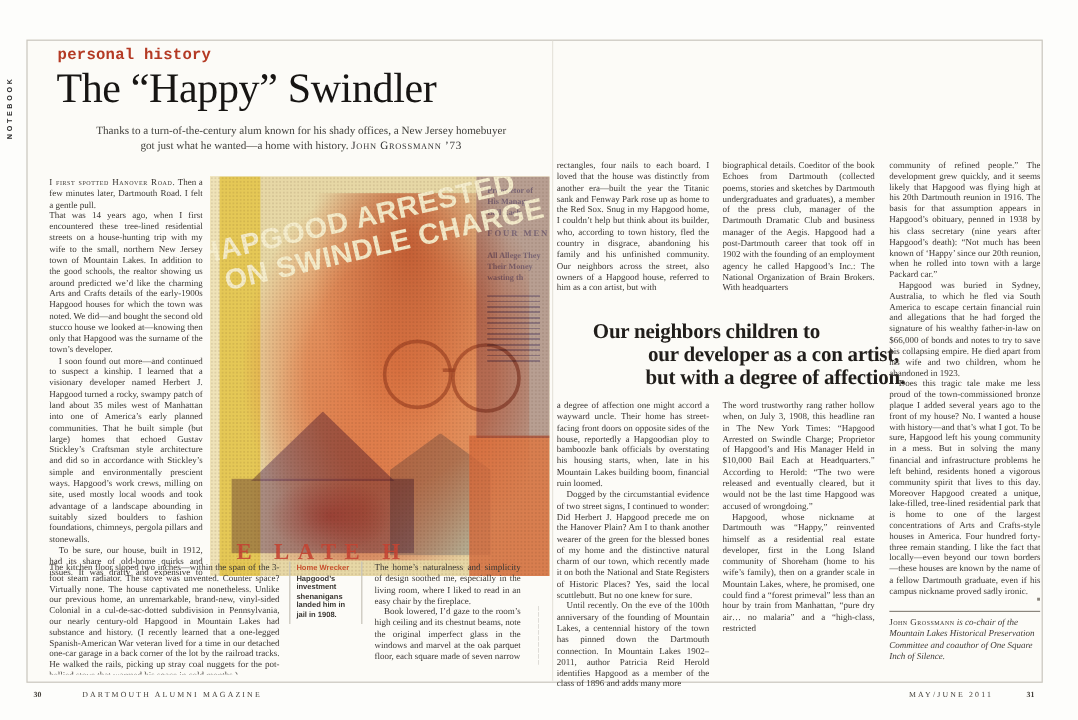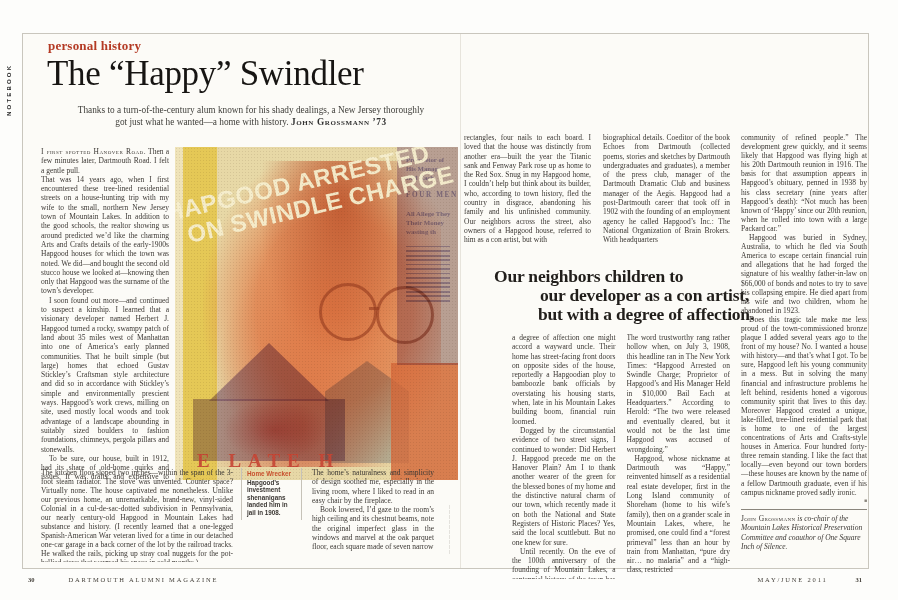--- a/index.html
+++ b/index.html
@@ -17,32 +17,32 @@
   .gutter{position:absolute;left:437px;top:0;bottom:0;width:1px;background:#e7e4dc;}
   .notebook{
     position:absolute;left:6px;top:36px;height:80px;
     writing-mode:vertical-rl;transform:rotate(180deg);
     font-family:"Liberation Sans",sans-serif;font-size:6px;font-weight:bold;
     letter-spacing:2.2px;color:#2a2a2a;
   }
   
   .section-label{
     position:absolute;left:25px;top:4px;
-    font-family:Liberation Serif, serif;font-weight:bold;
+    font-family:Liberation Mono, monospace;font-weight:bold;
     font-size:13px;color:#b43a24;letter-spacing:.2px;
   }
   .title{
     position:absolute;left:24px;top:20px;
     font-size:35px;color:#171513;letter-spacing:-.3px;font-weight:normal;
   }
   .deck{
     position:absolute;left:34px;top:71px;width:388px;text-align:center;
     font-size:9.3px;line-height:11.5px;color:#41403c;
   }
-  .deck .byline{font-variant:small-caps;letter-spacing:.6px;font-weight:bold;color:#333;}
+  .deck .byline{font-variant:small-caps;letter-spacing:.6px;font-weight:normal;color:#333;}
   
   .bodytext{font-size:7.5px;line-height:9.3px;text-align:justify;}
   .bodytext p{margin:0;}
   .bodytext p + p{text-indent:8px;}
   .lead-caps{font-variant:small-caps;letter-spacing:.5px;}
   .row-a{position:absolute;left:18px;top:113px;width:421px;display:flex;gap:6px;}
   .col1{width:128px;height:333px;overflow:hidden;}
   .row-b{position:absolute;left:18px;top:434px;width:421px;display:flex;}
   .wide-block{width:192px;height:94px;overflow:hidden;line-height:9px;}
   .caption{
@@ -129,22 +129,22 @@
     position:absolute;left:216px;top:216px;width:67px;height:117px;
     background:rgba(212,104,58,.8);
   }
   .red-letters{
     position:absolute;left:22px;bottom:8px;
     font-size:19px;font-weight:bold;letter-spacing:7px;color:rgba(198,69,52,.9);
   }
   
   .rightpage{position:absolute;left:441px;top:99px;width:403px;display:flex;gap:11px;}
   .pair{width:266px;}
-  .pair .row-top{display:flex;gap:11px;height:126px;overflow:hidden;justify-content:space-between;}
-  .pair .row-bottom{display:flex;gap:11px;height:246px;overflow:hidden;margin-left:48px;}
+  .pair .row-top{display:flex;gap:11px;height:126px;overflow:hidden;}
+  .pair .row-bottom{display:flex;gap:11px;height:246px;overflow:hidden;}
   .colx{width:127px;height:100%;overflow:hidden;}
   .pullquote{
     margin:8px 0 8px 0;height:58px;
     font-size:17.5px;line-height:19px;font-weight:bold;color:#211e1b;
     letter-spacing:-.2px;
   }
   .pullquote div{white-space:nowrap;}
   .pq1{margin-left:30px;}
   .pq2{margin-left:76px;}
   .pq3{margin-left:74px;}
@@ -166,21 +166,21 @@
 <body>
 
 <div class="notebook">NOTEBOOK</div>
 
 <div class="frame">
   <div class="gutter"></div>
 
   <div class="section-label">personal history</div>
   <h1 class="title" style="margin:0;text-align:right;">The “Happy” Swindler</h1>
   <div class="deck">
-    <span>Thanks to a turn-of-the-century alum known for his shady dealings, a New Jersey thoroughly</span><br>
+    <span>Thanks to a turn-of-the-century alum known for his shady offices, a New Jersey homebuyer</span><br>
     <span>got just what he wanted—a home with history. </span><span class="byline">John Grossmann ’73</span>
   </div>
 
   <div class="row-a">
     <div class="col1 bodytext">
       <p><span class="lead-caps">I first spotted Hanover Road.</span><span> Then a few minutes later, Dartmouth Road. I felt a gentle pull.</span></p>
       <div>
           <p>That was 14 years ago, when I first encountered these tree-lined residential streets on a house-hunting trip with my wife to the small, northern New Jersey town of Mountain Lakes. In addition to the good schools, the realtor showing us around predicted we’d like the charming Arts and Crafts details of the early-1900s Hapgood houses for which the town was noted. We did—and bought the second old stucco house we looked at—knowing then only that Hapgood was the surname of the town’s developer.</p>
           <p>I soon found out more—and continued to suspect a kinship. I learned that a visionary developer named Herbert J. Hapgood turned a rocky, swampy patch of land about 35 miles west of Manhattan into one of America’s early planned communities. That he built simple (but large) homes that echoed Gustav Stickley’s Craftsman style architecture and did so in accordance with Stickley’s simple and environmentally prescient ways. Hapgood’s work crews, milling on site, used mostly local woods and took advantage of a landscape abounding in suitably sized boulders to fashion foundations, chimneys, pergola pillars and stonewalls.</p>
           <p>To be sure, our house, built in 1912, had its share of old-home quirks and issues. It was drafty and expensive to heat.</p>

